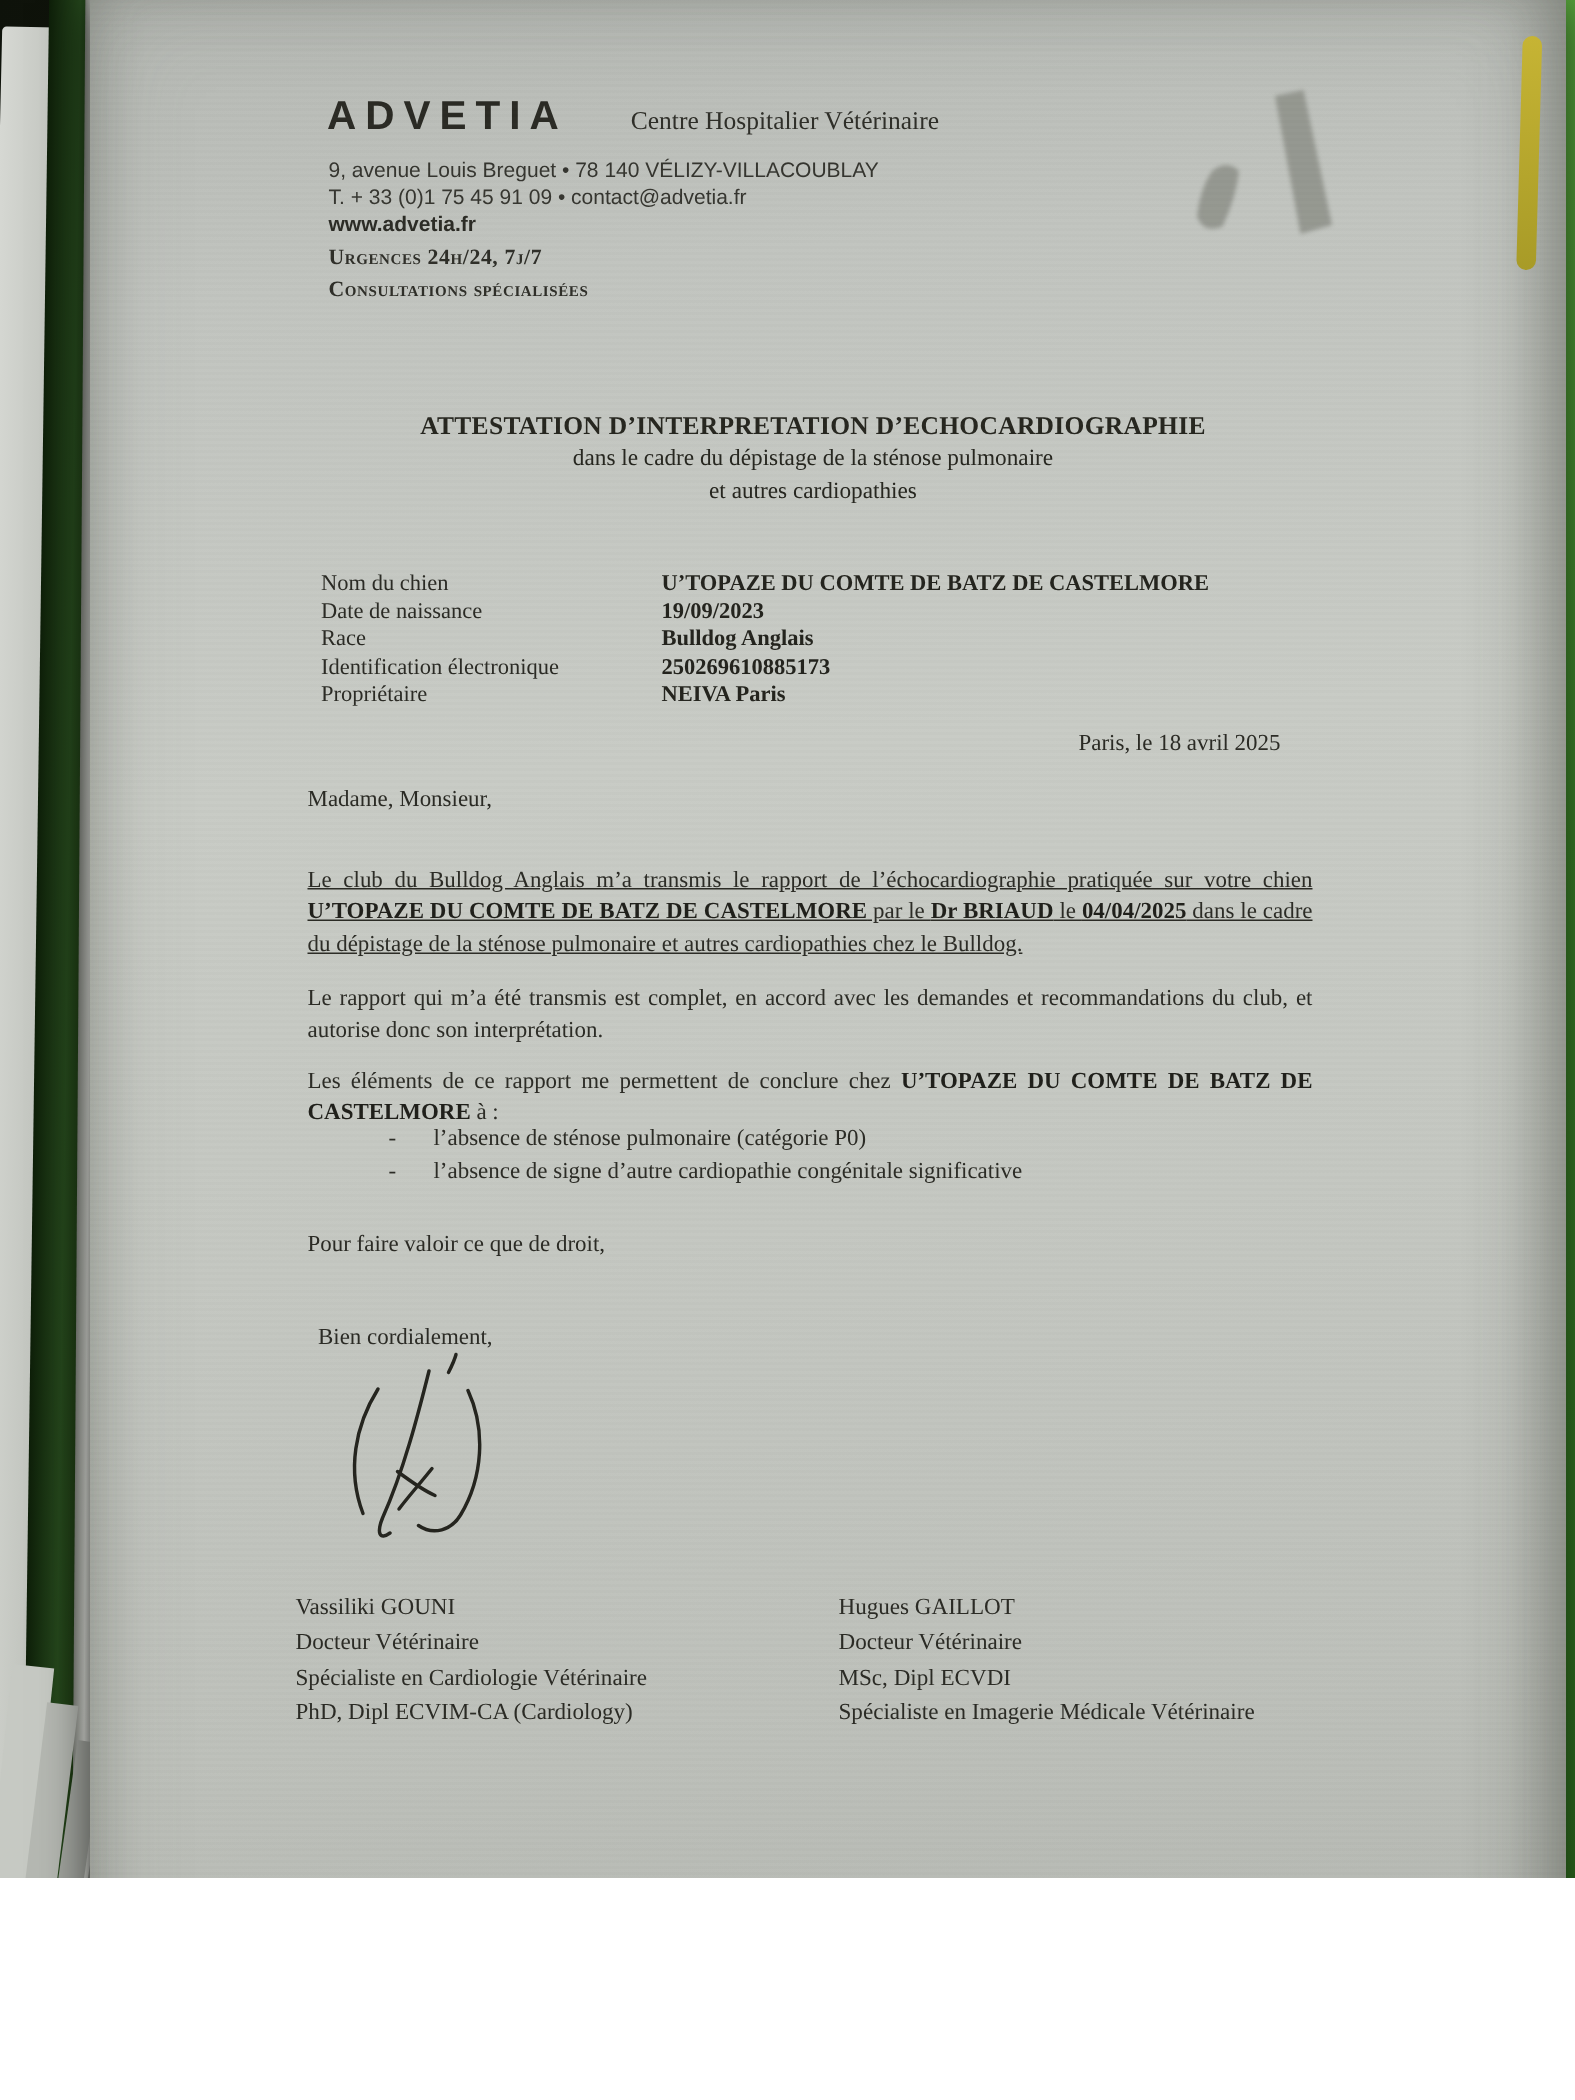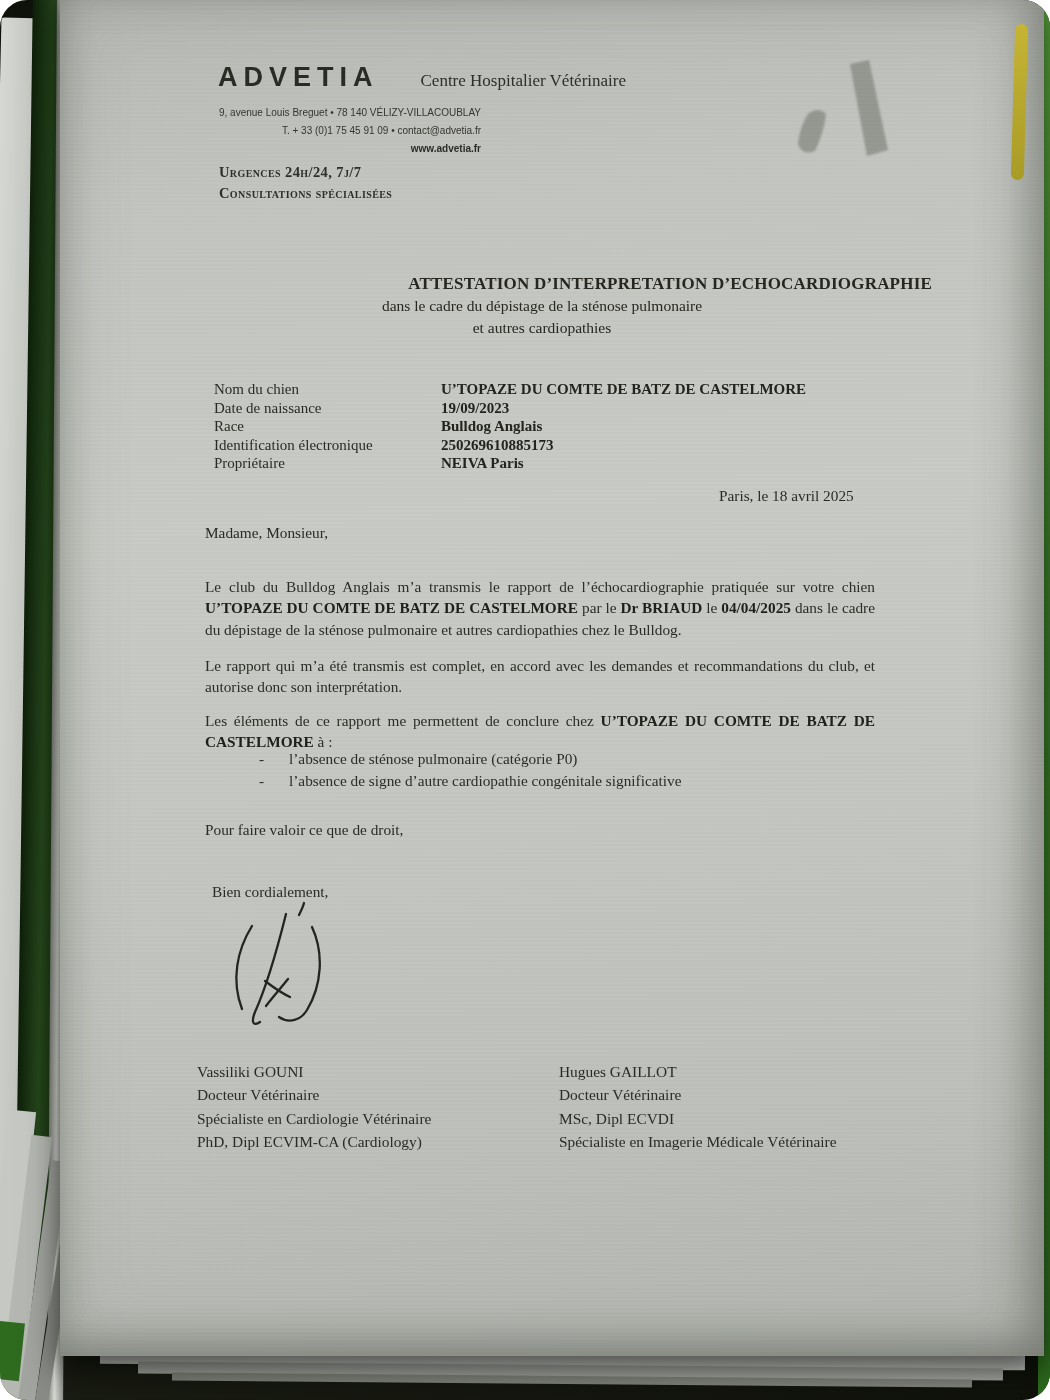--- a/index.html
+++ b/index.html
@@ -1,18 +1,18 @@
 <!DOCTYPE html>
 <html><head>
 <meta charset="utf-8">
 <style>
   html,body{margin:0;padding:0;}
-  .stage{position:relative;width:1050px;height:1400px;overflow:hidden;
+  .stage{position:relative;width:1050px;height:1252px;overflow:hidden;
          background:linear-gradient(115deg,#0e120a 0%,#1a1d12 35%,#14160f 70%,#0f120a 100%);
-         font-family:"Liberation Serif", serif;border-radius:27px;}
+         font-family:"Liberation Serif", serif;}
   .abs{position:absolute;}
 
   
   .white-stack{left:-12px;top:18px;width:54px;height:1190px;border-radius:3px;
                background:linear-gradient(90deg,#d6d8d3,#c3c6c0 70%,#a9aca6);transform:rotate(1.3deg);}
   .green-strip-left{left:24px;top:-12px;width:38px;height:1280px;
                background:linear-gradient(90deg,#0e1f09,#25471５ 55%,#18310d);transform:rotate(.8deg);}
   .green-strip-left{background:linear-gradient(90deg,#0e1f09,#25471c 55%,#18310d);}
   .silver-edge{left:52px;top:-12px;width:16px;height:1424px;
                background:linear-gradient(90deg,#7d8079,#d8dad4 45%,#8d908a);transform:rotate(.4deg);}
@@ -35,43 +35,43 @@
          background:linear-gradient(175deg,#b4b7b2 0%,#c1c4bf 15%,#c8cbc5 38%,#c4c7c1 60%,#bdc0ba 82%,#b2b5af 100%);
          box-shadow:0 14px 30px rgba(0,0,0,.65), inset 0 0 70px rgba(95,100,90,.22),
                     inset -20px 0 45px rgba(75,80,70,.30), inset 0 -14px 34px rgba(70,74,66,.28);}
   .paper::after{content:"";position:absolute;inset:0;pointer-events:none;opacity:.5;
          background:repeating-linear-gradient(0deg,rgba(255,255,255,.02) 0 2px,rgba(0,0,0,.02) 2px 4px);}
 
   
   .brand-row{left:158px;top:74px;display:flex;align-items:baseline;gap:14px;white-space:nowrap;}
   .brand{font-family:"Liberation Sans",sans-serif;font-weight:700;font-size:27px;letter-spacing:6px;color:#2a2a24;}
   .brand-sub{font-size:17px;color:#2e2e28;margin-left:28px;}
-  .addr{left:159px;top:116px;font-family:"Liberation Sans",sans-serif;font-size:10px;color:#35352f;line-height:18px;white-space:nowrap;text-align:right;}
+  .addr{left:159px;top:116px;font-family:"Liberation Sans",sans-serif;font-size:14px;color:#35352f;line-height:18px;white-space:nowrap;}
   .addr .site{font-weight:700;color:#2b2b25;}
   .urg{left:159px;top:174px;font-size:14.5px;font-weight:700;color:#2e2e28;line-height:21px;
        font-variant:small-caps;letter-spacing:.4px;white-space:nowrap;}
 
   .watermark{left:712px;top:64px;width:150px;height:145px;}
 
   
   .title-block{left:92px;top:284px;width:780px;text-align:center;color:#26261f;}
-  .title-main{font-weight:700;font-size:17px;letter-spacing:.2px;line-height:23px;text-align:right;}
+  .title-main{font-weight:700;font-size:17px;letter-spacing:.2px;line-height:23px;}
   .title-sub{font-size:15.5px;line-height:21.5px;}
 
   
   .info{left:154px;top:392px;font-size:15px;line-height:18.6px;color:#2a2a24;}
   .info-row{display:flex;}
   .info-label{width:227px;}
   .info-value{font-weight:700;color:#23231d;}
 
   .dateline{left:659px;top:499px;font-size:15.3px;color:#2a2a24;white-space:nowrap;}
   .salutation{left:145px;top:536px;font-size:15.3px;color:#2a2a24;}
 
   .para{left:145px;width:670px;font-size:15.3px;line-height:21.3px;color:#2b2b25;text-align:justify;}
-  .p1{top:588px;}
+  .p1{top:588px;text-decoration:underline;}
   .p2{top:667px;}
   .p3{top:722px;}
   .b{font-weight:700;color:#1f1f1a;}
   .bullet{left:145px;width:670px;font-size:15.3px;line-height:21.5px;color:#2b2b25;display:flex;}
   .bl1{top:760px;} .bl2{top:782px;}
   .bullet-marker{width:30px;margin-left:54px;text-align:left;}
   .closing1{left:145px;top:833px;font-size:15.3px;color:#2a2a24;}
   .closing2{left:152px;top:895px;font-size:15.3px;color:#2a2a24;}
 
   .signature{left:146px;top:908px;width:190px;height:135px;}

